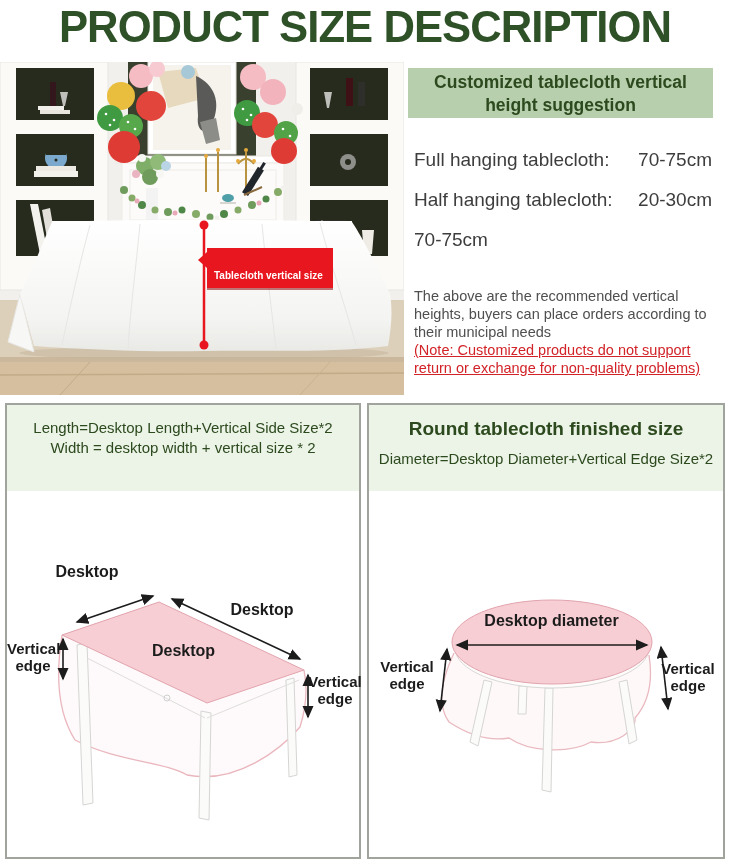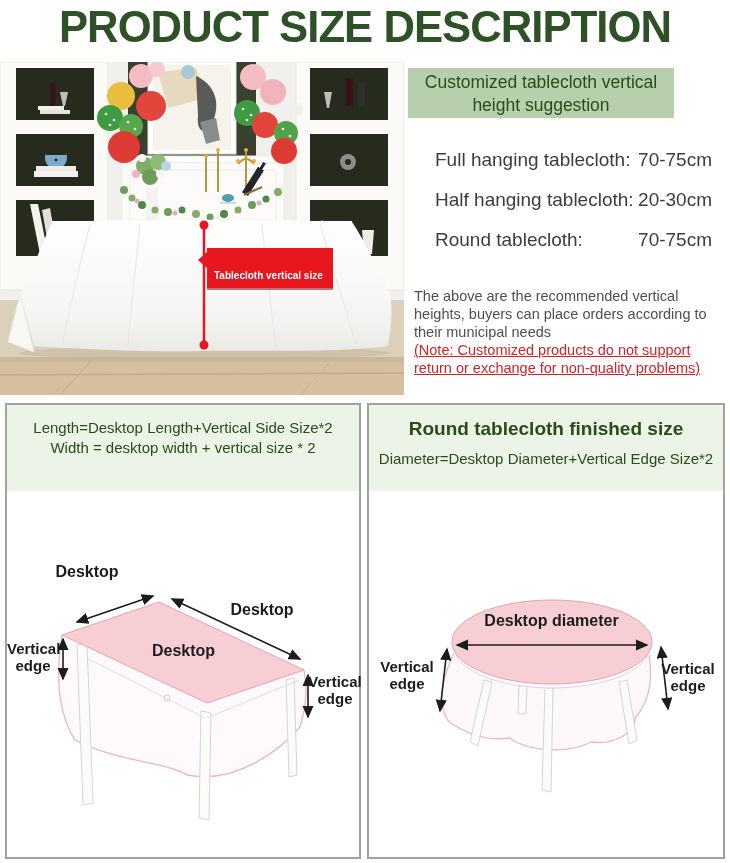--- a/index.html
+++ b/index.html
@@ -16,26 +16,26 @@
   
   .photo{position:absolute;left:0;top:62px;width:404px;height:333px;}
   .photo svg{position:absolute;left:0;top:0;}
   .measure-label{position:absolute;left:207px;top:186px;height:24px;background:var(--label-red);
     color:#fff;font-weight:bold;font-size:10px;line-height:24px;padding:16px 10px 0 7px;
     box-shadow:0 2px 0 rgba(140,10,10,.55);white-space:nowrap;}
   .measure-label::before{content:"";position:absolute;left:-9px;top:4px;width:0;height:0;
     border-top:8px solid transparent;border-bottom:8px solid transparent;
     border-right:9px solid var(--label-red);}
   
-  .panel-header{position:absolute;left:408px;top:68px;width:266px;height:50px;box-sizing:border-box;
-    background:var(--header-bg);color:var(--header-text);font-weight:normal;font-size:17.5px;
+  .panel-header{position:absolute;left:408px;top:68px;width:305px;height:50px;box-sizing:border-box;
+    background:var(--header-bg);color:var(--header-text);font-weight:bold;font-size:17.5px;
     line-height:23px;text-align:center;padding-top:3px;}
   .size-rows{position:absolute;left:414px;top:149px;width:298px;}
   .size-row{display:flex;justify-content:space-between;font-size:19px;color:var(--body-text);
-    margin-bottom:18px;margin-left:21px;}
+    margin-bottom:18px;}
   .panel-notes{position:absolute;left:414px;top:287px;width:304px;font-size:14.5px;line-height:18px;}
   .panel-note{color:var(--note-gray);}
   .panel-warning{color:var(--red);text-decoration:underline;}
   
   .box{position:absolute;top:403px;height:456px;background:#fff;border:2px solid var(--box-border);
     box-sizing:border-box;}
   .box.square{left:5px;width:356px;}
   .box.round{left:367px;width:358px;}
   .box-header{background:var(--box-header-bg);height:86px;box-sizing:border-box;text-align:center;
     padding-top:13px;}
@@ -223,21 +223,20 @@
   <div class="size-rows">
     <div class="size-row">
       <span>Full hanging tablecloth:</span>
       <span>70-75cm</span>
     </div>
     <div class="size-row">
       <span>Half hanging tablecloth:</span>
       <span>20-30cm</span>
     </div>
     <div class="size-row">
-      <span>Round tablecloth:</span>
       <span>70-75cm</span>
     </div>
   </div>
 
   <div class="panel-notes">
     <div class="panel-note">The above are the recommended vertical heights, buyers can place orders according to their municipal needs</div>
     <div class="panel-warning">(Note: Customized products do not support return or exchange for non-quality problems)</div>
   </div>
 
   <div class="box square">

